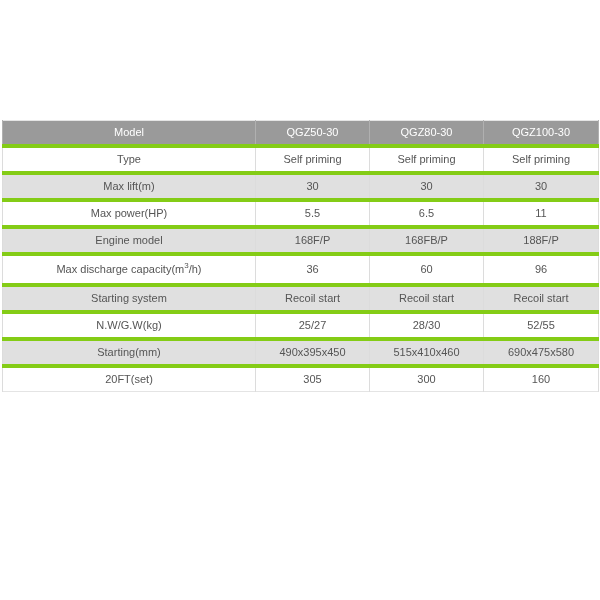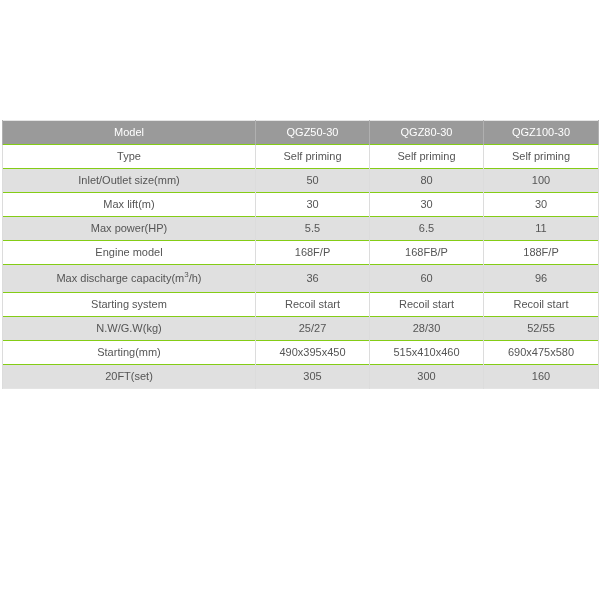--- a/index.html
+++ b/index.html
@@ -19,21 +19,21 @@
       height: 23px; line-height: 23px;
       border-left: 1px solid #dcdcdc; border-right: 1px solid #dcdcdc;
       white-space: nowrap; overflow: hidden;
     }
     .spec-table thead th {
       background: #9a9a9a; color: #ffffff; font-weight: normal;
       border-left: 1px solid #b0b0b0; border-right: 1px solid #b0b0b0;
     }
     .spec-table tbody tr:nth-child(odd) td { background: #ffffff; }
     .spec-table tbody tr:nth-child(even) td { background: #e0e0e0; }
-    .spec-table tbody tr td { border-top: 1px solid #84cc16; }
+    .spec-table tbody tr td { border-top: 4px solid #84cc16; }
     .spec-table tbody tr.tall td { height: 27px; line-height: 27px; }
     sup { font-size: 8px; line-height: 0; }
   </style>
 </head>
 <body>
 
 <table class="spec-table">
   <colgroup>
       <col class="c0">
       <col class="c1">
@@ -47,26 +47,20 @@
       <th>QGZ80-30</th>
       <th>QGZ100-30</th>
     </tr>
   </thead>
   <tbody>
     <tr>
       <td>Type</td>
       <td>Self priming</td>
       <td>Self priming</td>
       <td>Self priming</td>
-    </tr>
-    <tr>
-      <td>Inlet/Outlet size(mm)</td>
-      <td>50</td>
-      <td>80</td>
-      <td>100</td>
     </tr>
     <tr>
       <td>Max lift(m)</td>
       <td>30</td>
       <td>30</td>
       <td>30</td>
     </tr>
     <tr>
       <td>Max power(HP)</td>
       <td>5.5</td>

